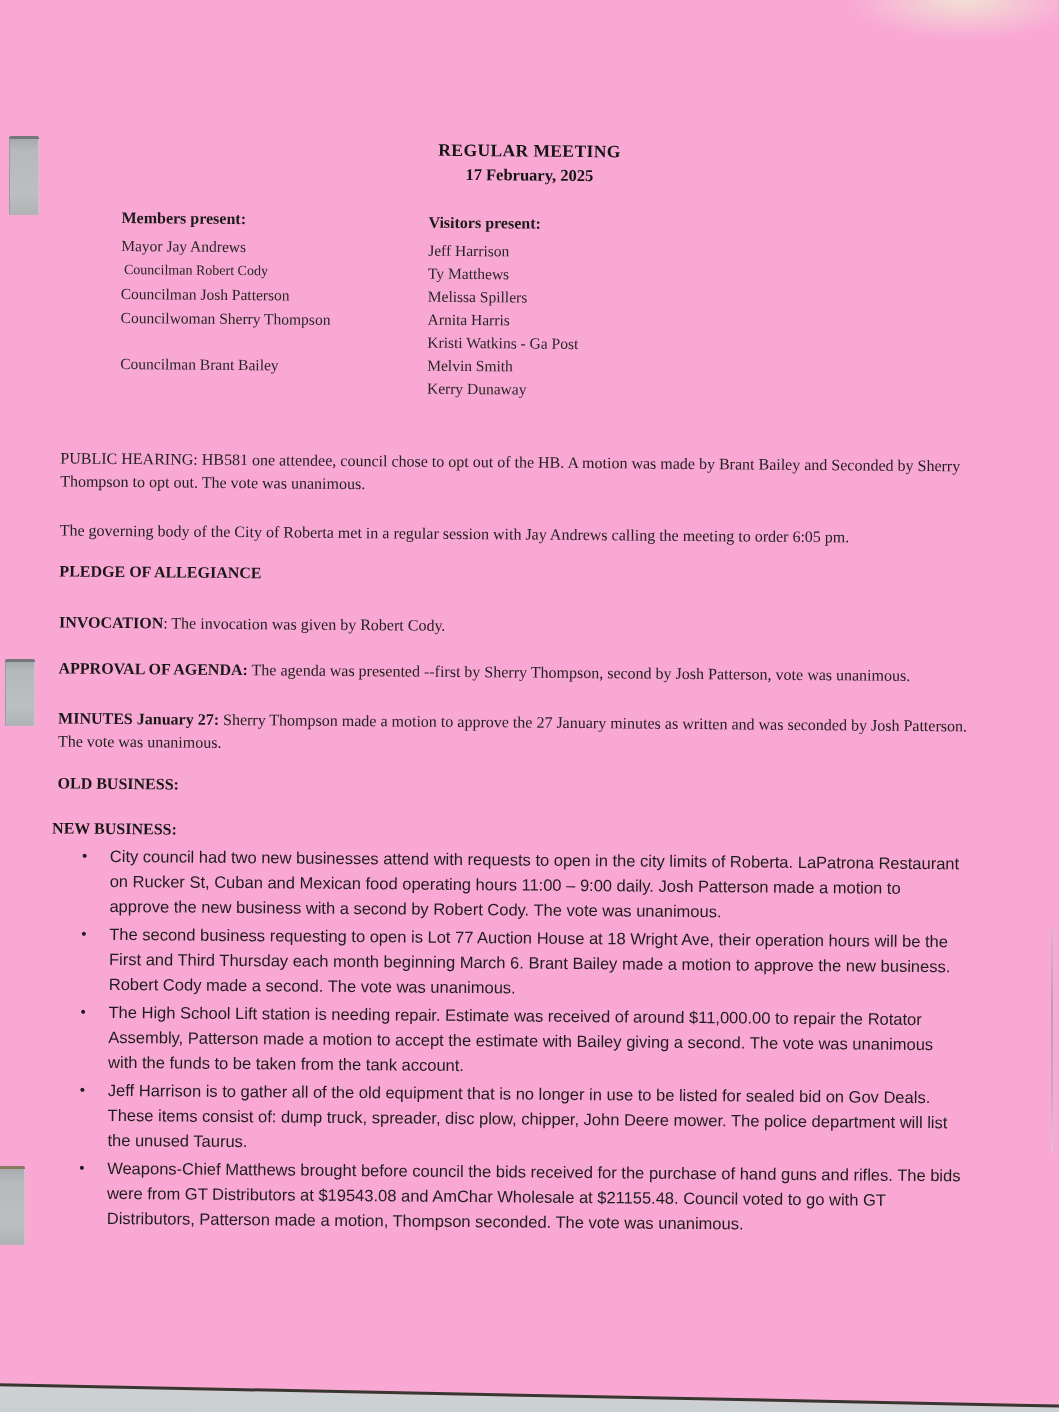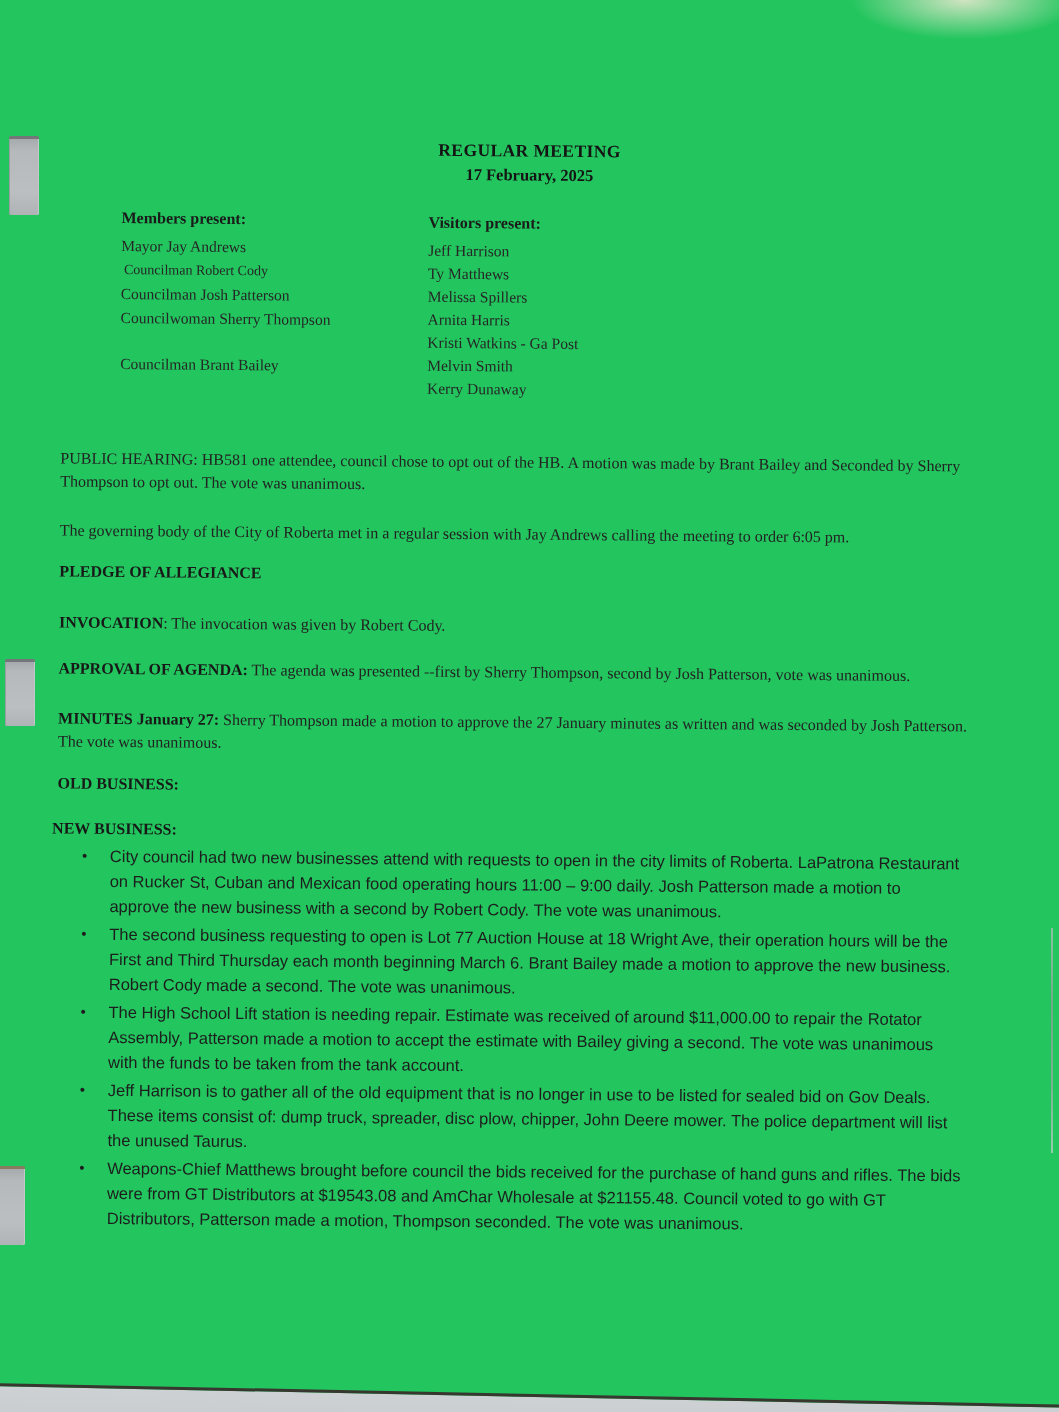--- a/index.html
+++ b/index.html
@@ -1,20 +1,20 @@
 <!DOCTYPE html>
 <html><head>
 <meta charset="utf-8">
 <style>
   html, body { margin:0; padding:0; }
   body { width:1059px; height:1412px; background:#e9e9e9; }
 
   .page {
     position:relative; width:1059px; height:1412px;
-    background:#22c55e; overflow:hidden;
+    background:#f9a8d4; overflow:hidden;
     font-family:"Liberation Serif", serif;
   }
 
   
   .content { position:absolute; inset:0; transform:rotate(.5deg); transform-origin:120px 160px; }
 
   .title-block { position:absolute; top:137px; left:0; width:100%; text-align:center; color:#141414; }
   .doc-title { font-weight:bold; font-size:17.5px; letter-spacing:.4px; }
   .doc-date  { font-weight:bold; font-size:16.5px; margin-top:4px; }
 

